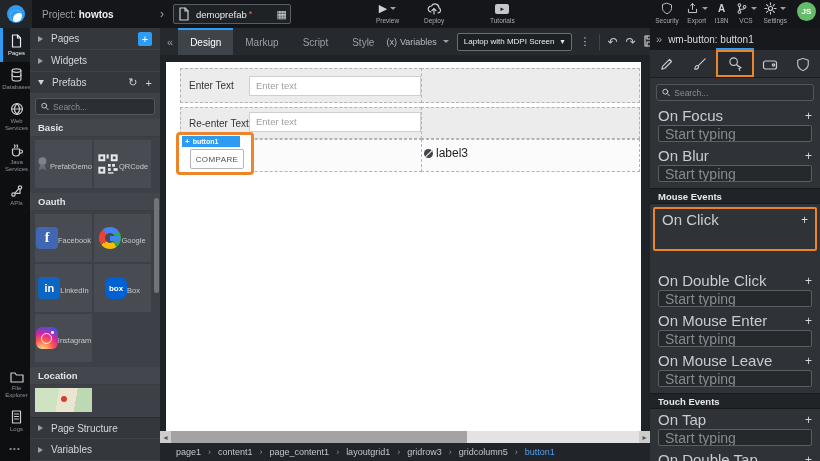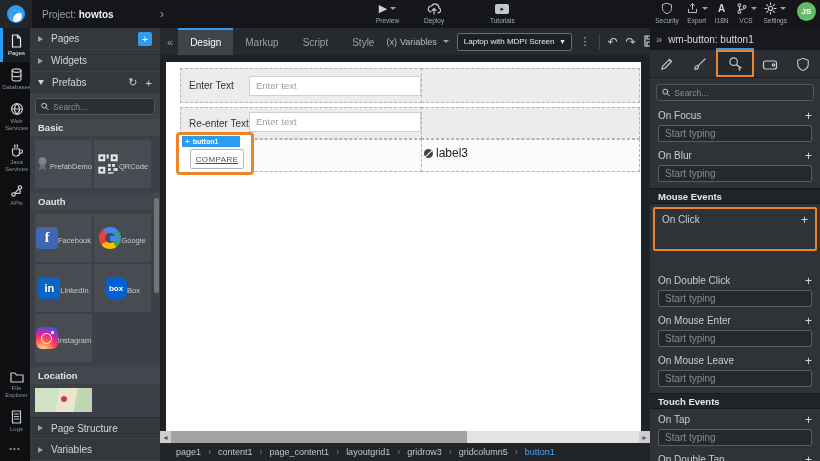--- a/index.html
+++ b/index.html
@@ -119,21 +119,21 @@
   .fld-input::placeholder { color:#9e9e9e; }
 
   #selection-box { position:absolute; left:10px; top:70px; width:78px; height:43px;
     border:3px solid #ee8429; border-radius:4px; background:#fff; z-index:3; }
   #sel-tag { position:absolute; left:3px; top:1px; height:11px; width:58px; background:#2e9bf3;
     display:flex; align-items:center; padding:0 3px; gap:3px; }
   #sel-tag .mv { color:#fff; font-size:8px; font-weight:bold; line-height:1; }
   #sel-tag .tg { color:#fff; font-size:7px; font-weight:bold; }
   #compare-btn { position:absolute; left:11px; top:14px; width:54px; height:20px; background:#fff;
     border:1px solid #b5b5b5; border-radius:2px; font-size:8px; color:#4f4f4f; letter-spacing:.4px;
-    display:flex; align-items:center; justify-content:center; cursor:pointer;text-decoration:underline; }
+    display:flex; align-items:center; justify-content:center; cursor:pointer; }
   #label3-widget { position:absolute; left:258px; top:84px; display:flex; align-items:center; gap:3px; z-index:2; }
   .noedit-ic { width:9px; height:9px; border-radius:50%; background:#41464b; position:relative; overflow:hidden; }
   .noedit-ic::after { content:""; position:absolute; left:-1px; top:4px; width:12px; height:1.4px; background:#fff; transform:rotate(-45deg); }
   #label3-widget .l3 { font-size:12px; color:#1f1f1f; }
 
   #h-scrollbar { position:absolute; left:0; top:403px; width:490px; height:12px; background:#e3e3e3; display:flex; align-items:center; }
   .sb-arrow { width:11px; height:12px; background:#cdcdcd; color:#555; font-size:8px; display:flex; align-items:center; justify-content:center; cursor:pointer; }
   .sb-arrow.right { margin-left:auto; }
   #h-thumb { width:296px; height:12px; background:#a3a3a3; cursor:grab; }
 
@@ -147,24 +147,24 @@
   #right-panel { position:absolute; left:650px; top:28px; width:170px; height:433px; background:#2f3338; overflow:hidden; }
   #panel-header { height:22px; background:#17191d; display:flex; align-items:center; }
   .collapse-r { color:#9aa0a6; font-size:11px; padding:0 6px; cursor:pointer; }
   #panel-title { color:#d7dadd; font-size:10px; }
   #panel-tabs { height:28px; background:#2b2f33; border-bottom:1px solid #1c1e21; display:flex; }
   .ptab { flex:1; display:flex; align-items:center; justify-content:center; color:#b6bac0; cursor:pointer;
     border-top:2px solid transparent; }
   .ptab.selected { border:2px solid #ee8429; border-top-width:2px; box-shadow:0 -2px 0 0 #2f9bf3; background:#24272b; }
   .panel-search { padding:6px 6px 4px; }
   .evt-row-label { display:flex; align-items:center; justify-content:space-between; padding:0 8px; height:15px; margin-top:3px; }
-  .evt-row-label .elbl { color:#c9cdd1; font-size:10px; }
+  .evt-row-label .elbl { color:#c9cdd1; font-size:15px; }
   .evt-plus { color:#d7dadd; font-size:12px; cursor:pointer; line-height:1; }
   .evt-input { display:block; height:17px; margin:2px 8px 6px; width:calc(100% - 16px); background:#26292c;
-    border:1px solid #5a5e64; border-radius:2px; color:#d9dbde; font-size:10px; padding:0 6px; outline:none; }
+    border:1px solid #5a5e64; border-radius:2px; color:#d9dbde; font-size:14px; padding:0 6px; outline:none; }
   .evt-input::placeholder { color:#868b90; }
   .evt-section { height:16px; margin-top:2px; background:#202327; border-top:1px solid #17191a; border-bottom:1px solid #17191a;
     display:flex; align-items:center; padding-left:8px; color:#e6e8ea; font-size:9.5px; font-weight:bold; }
   #onclick-block { margin:3px 3px 22px; border:2px solid #ee8429; border-radius:2px; padding:0 3px 22px; }
   #onclick-block .evt-row-label { padding:0 4px; }
   .input-group { display:flex; margin:2px 4px 0; }
   .input-group input { flex:1; height:17px; background:#26292c; border:1px solid #5a5e64; border-radius:2px 0 0 2px;
     color:#d9dbde; font-size:8.5px; padding:0 6px; outline:none; border-right:0; }
   .edit-btn { width:20px; height:17px; border:1px solid #5a5e64; border-radius:0 2px 2px 0;
     display:flex; align-items:center; justify-content:center; cursor:pointer; }
@@ -174,20 +174,29 @@
 
 <div id="top-header">
   <div class="logo-box">
     <div class="logo-circle"></div>
   </div>
   <div class="project">
     <span class="plabel">Project:</span>
     <span class="pname">howtos</span>
   </div>
   <span class="hdr-chev">›</span>
+  <div class="page-tab">
+    <svg class="ln doc" viewBox="0 0 12 14">
+        <path d="M2 1h5l3 3v9H2z"></path>
+        <path d="M7 1v3h3"></path>
+      </svg>
+    <span class="tname">demoprefab</span>
+    <span class="dirty">*</span>
+    <span class="grid-ic">▦</span>
+  </div>
 
   <div class="hdr-act" style="left:376px;">
     <span class="ic">
         <span>▶</span>
         <span class="mini-caret"></span>
       </span>
     <span class="lbl">Preview</span>
   </div>
   <div class="hdr-act" style="left:424px;">
     <span class="ic">

